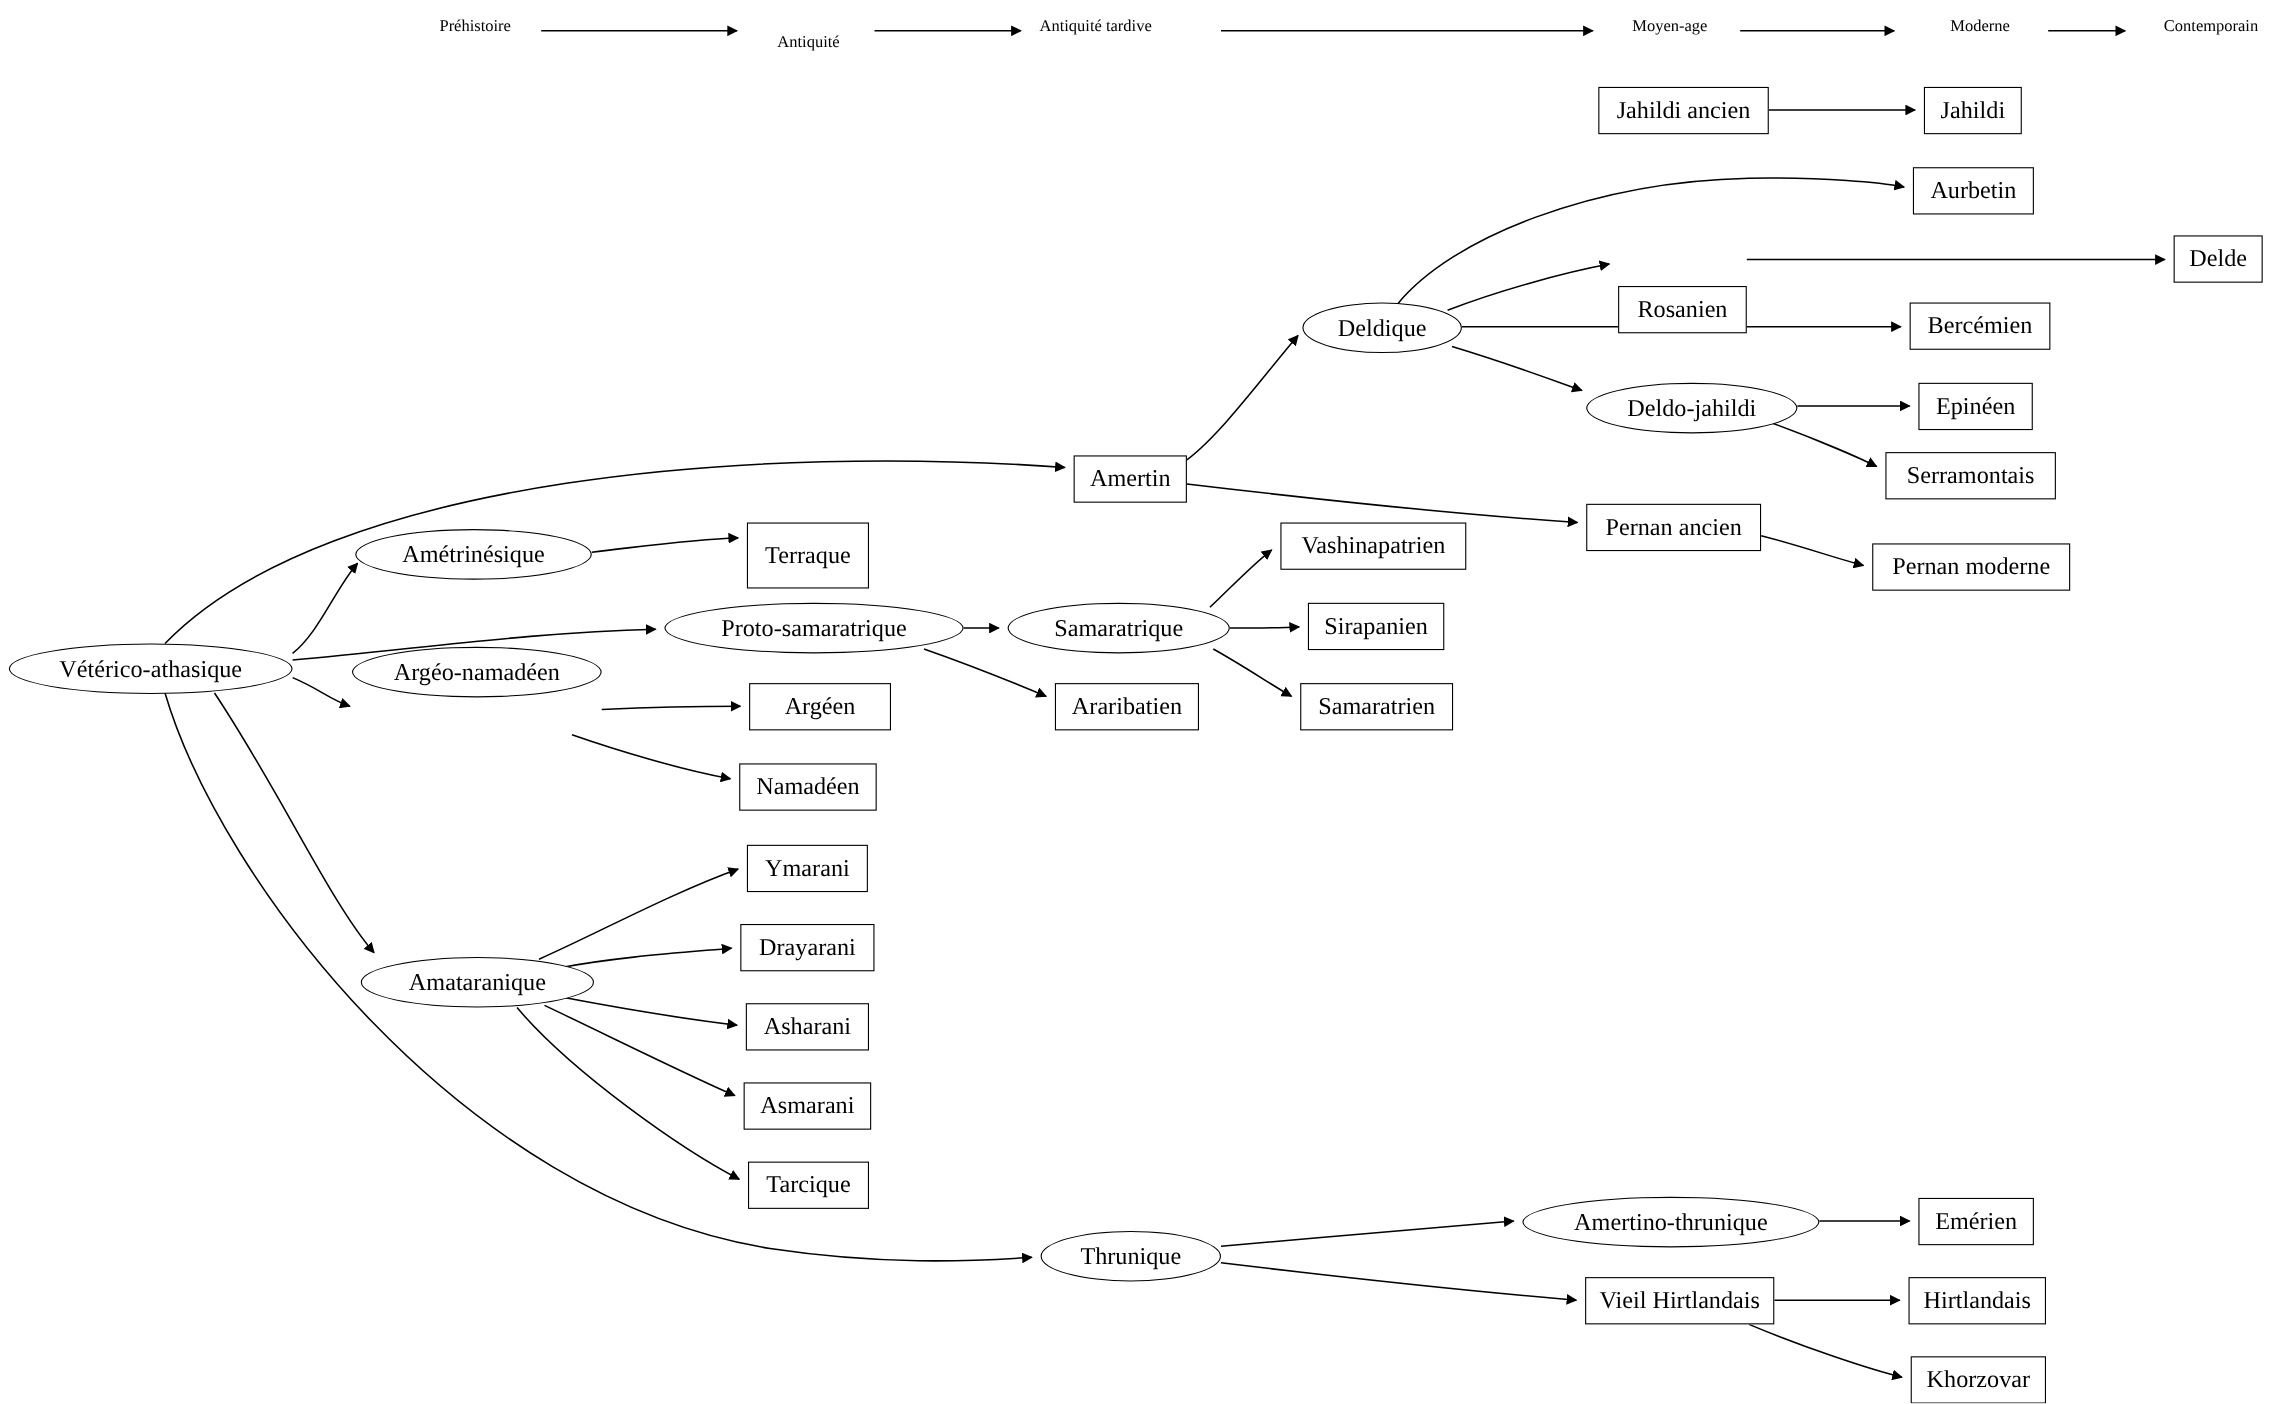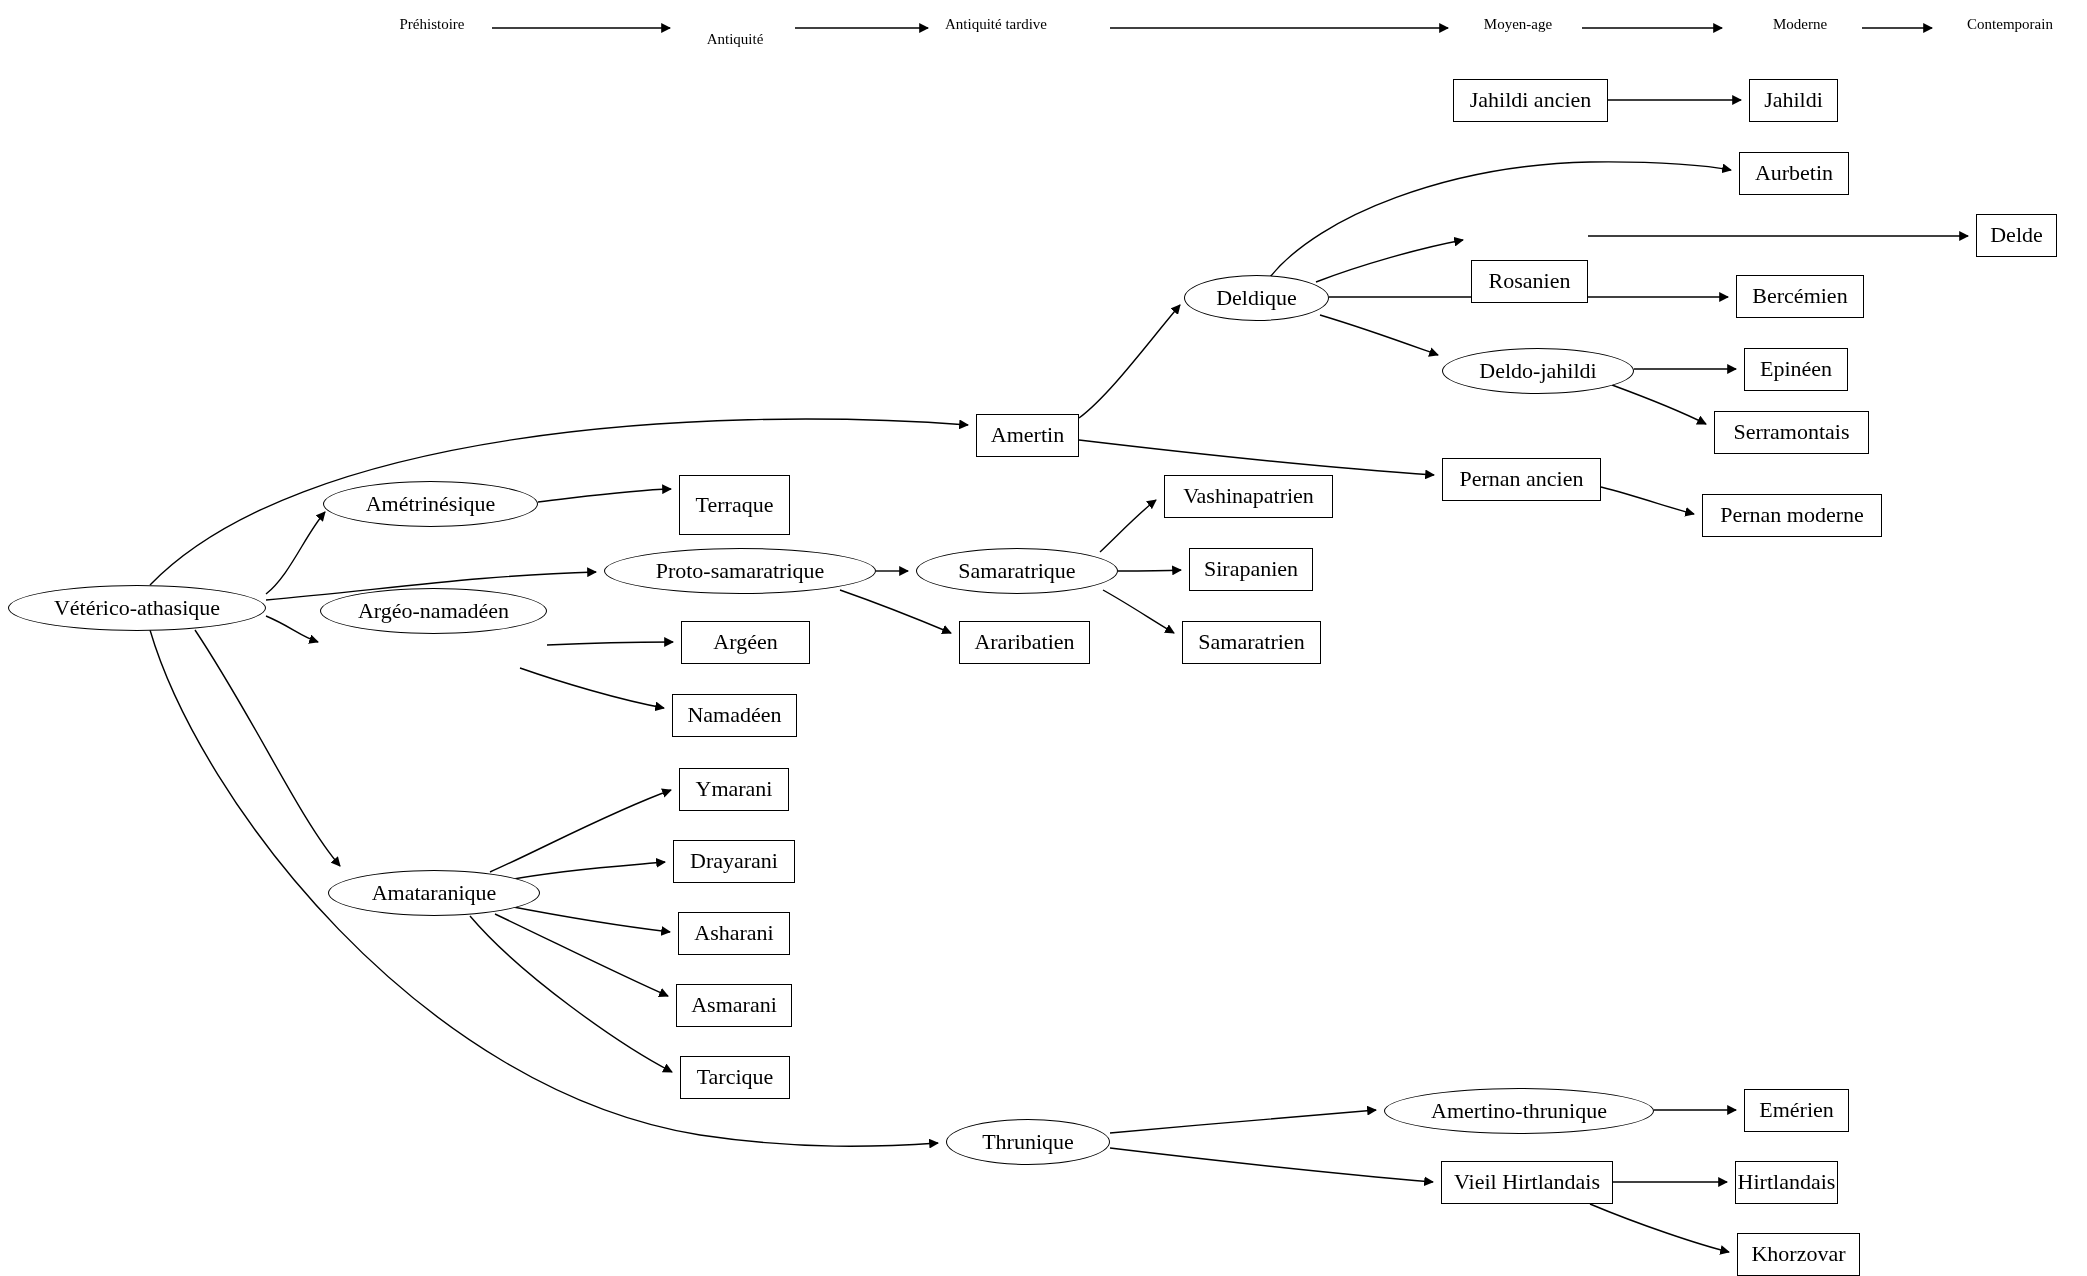--- a/index.html
+++ b/index.html
@@ -214,21 +214,21 @@
       </div>
       <div class="node ellipse" style="left: 1384px; top: 1088px; width: 270px; height: 46px;">
         <span>Amertino-thrunique</span>
       </div>
       <div class="node box" style="left: 1744px; top: 1089px; width: 105px; height: 43px;">
         <span>Emérien</span>
       </div>
       <div class="node box" style="left: 1441px; top: 1161px; width: 172px; height: 43px;">
         <span>Vieil Hirtlandais</span>
       </div>
-      <div class="node box" style="left: 1735px; top: 1161px; width: 103px; height: 43px;">
+      <div class="node box" style="left: 1735px; top: 1161px; width: 125px; height: 43px;">
         <span>Hirtlandais</span>
       </div>
       <div class="node box" style="left: 1737px; top: 1233px; width: 123px; height: 43px;">
         <span>Khorzovar</span>
       </div>
     </div>
 
 </div>
 
 </body></html>

